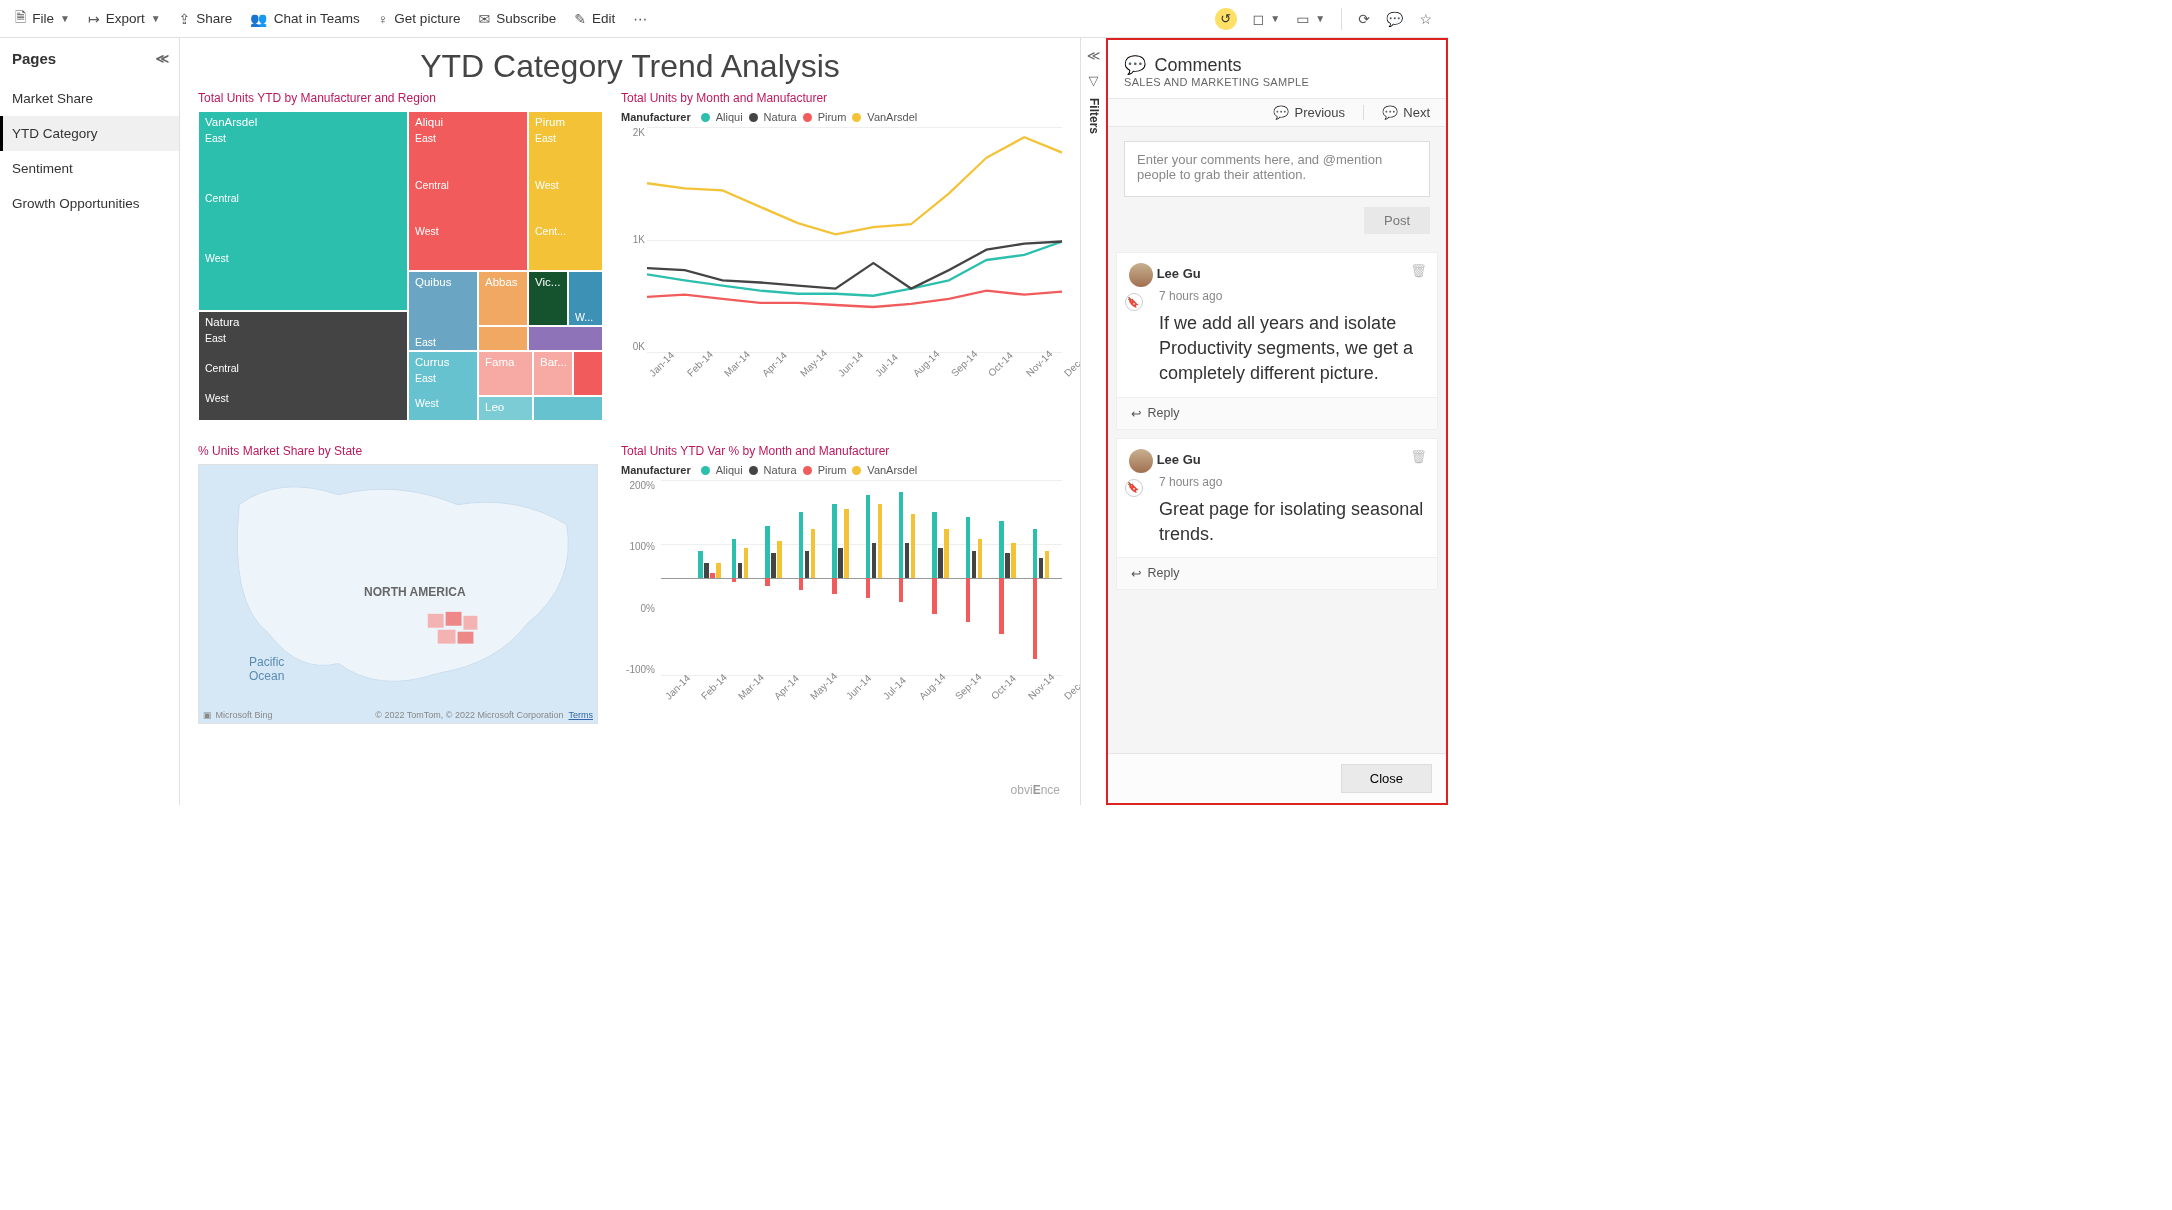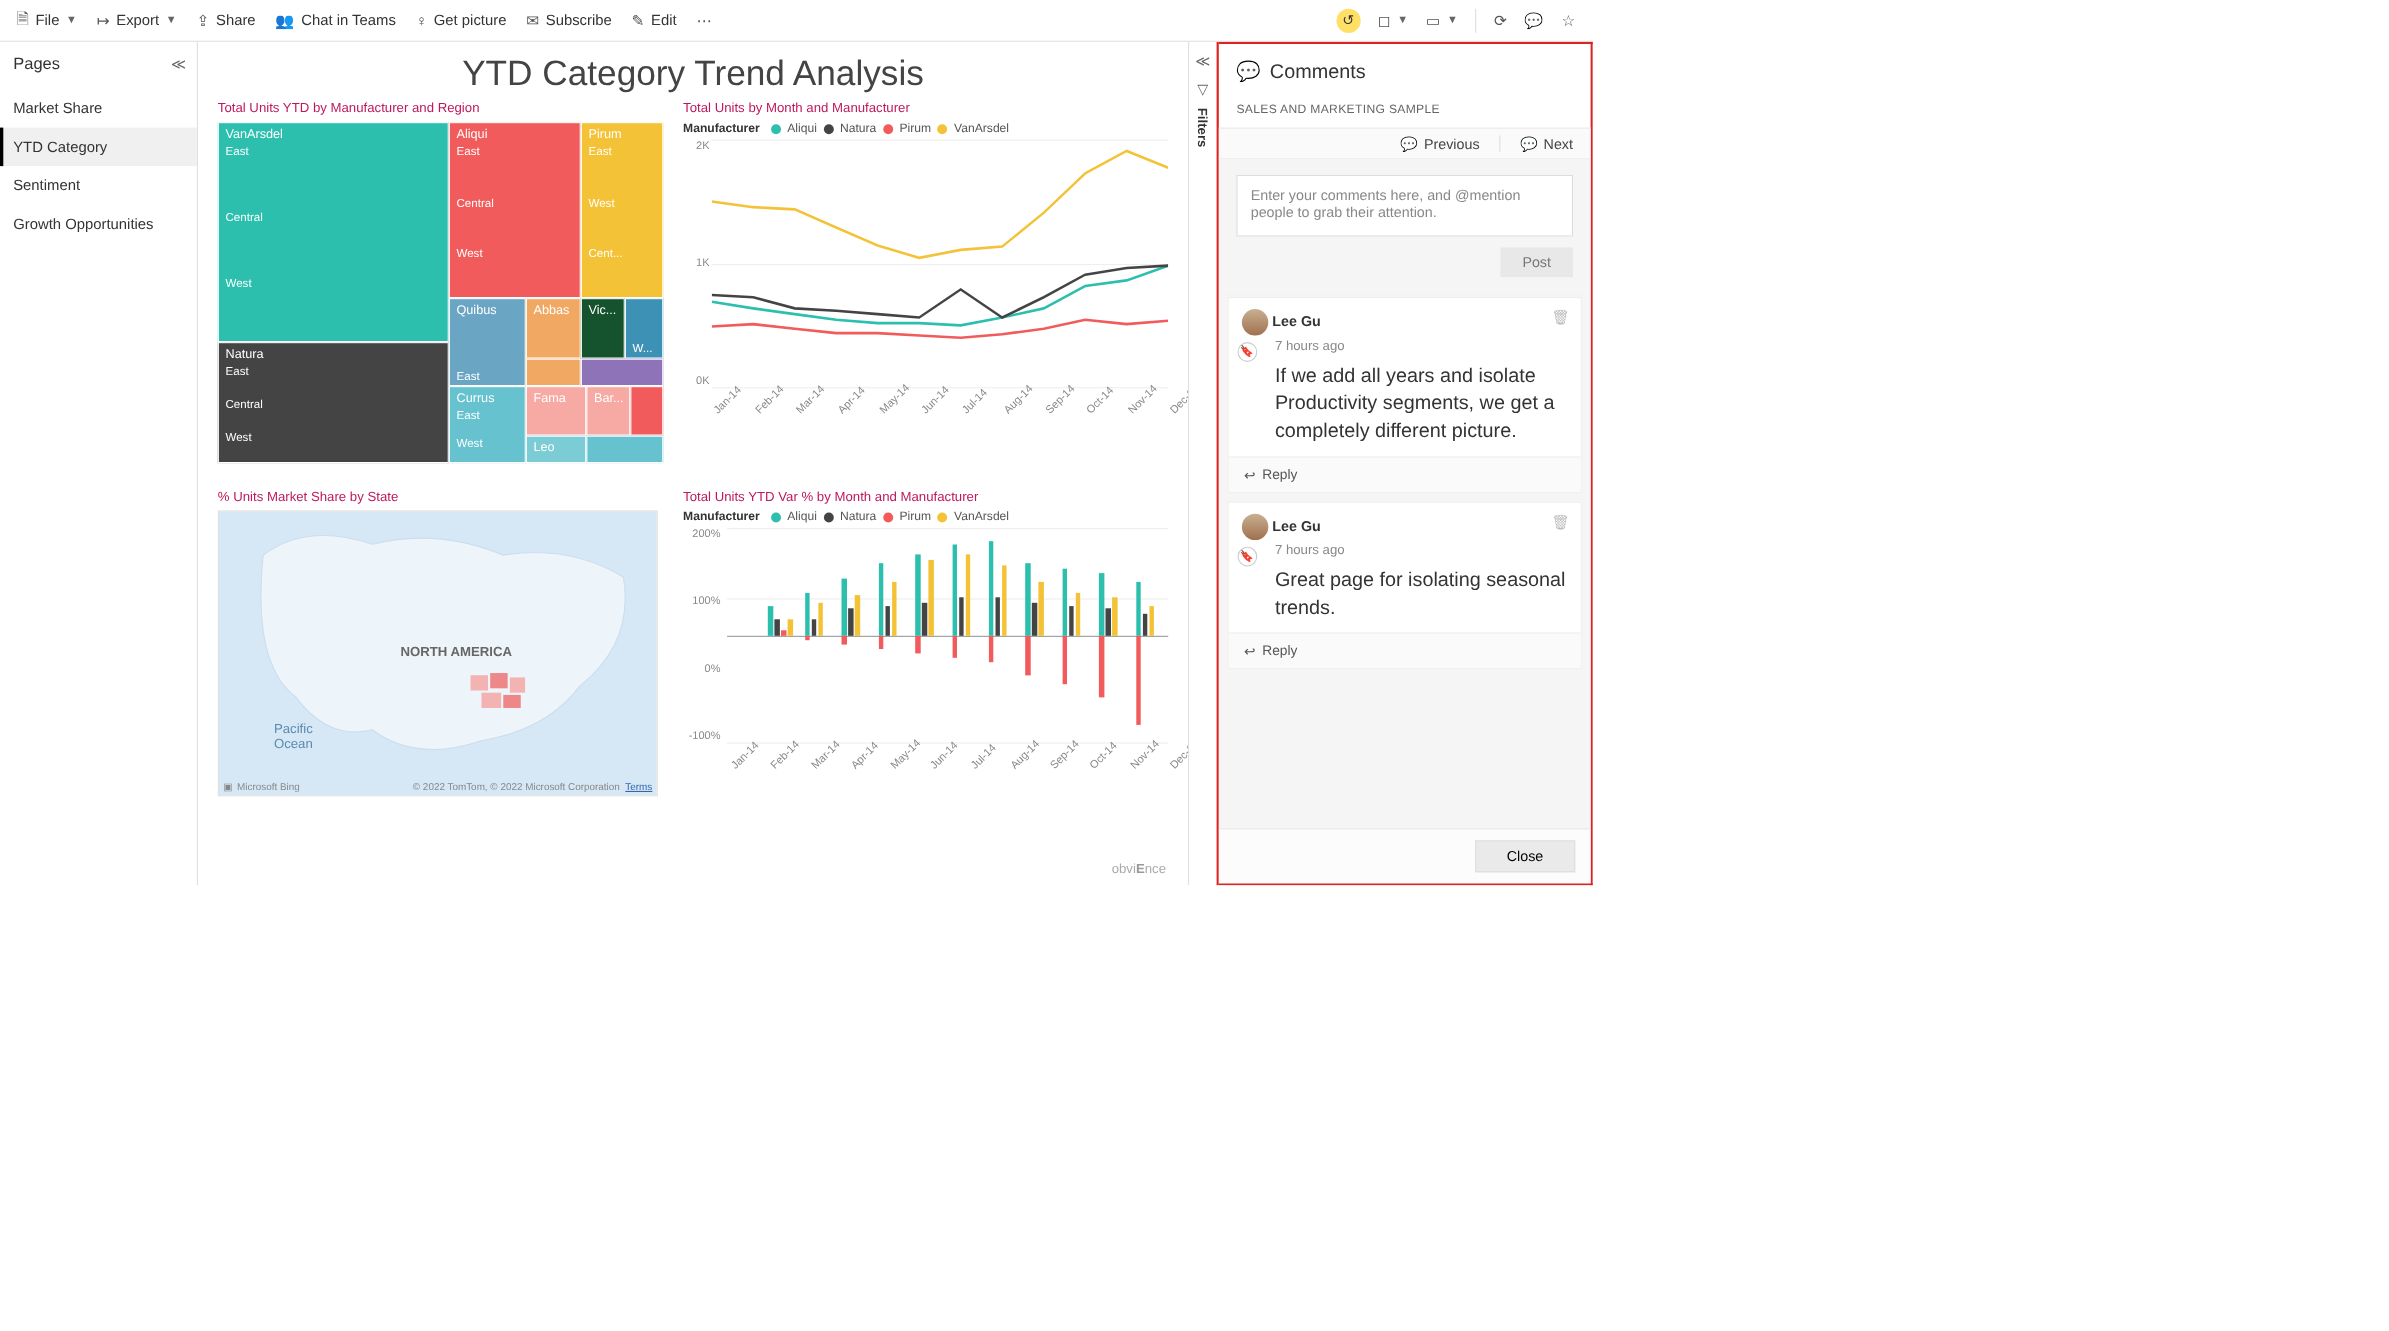--- a/index.html
+++ b/index.html
@@ -11,21 +11,21 @@
   .tb-item { display: flex; align-items: center; gap: 6px; color: #333; cursor: pointer; font-size: 13.5px; }
   .tb-icon { color: #555; font-size: 14px; }
   .tb-div { width: 1px; height: 22px; background: #ddd; }
   .chev { font-size: 10px; color: #666; }
   .reset-btn { width: 22px; height: 22px; border-radius: 50%; background: #ffe066; display: flex; align-items: center; justify-content: center; color: #333; }
 
   .main { display: flex; flex: 1; overflow: hidden; }
 
   
   .pages { width: 180px; border-right: 1px solid #e0e0e0; display: flex; flex-direction: column; }
-  .pages-header { display: flex; align-items: center; padding: 12px 10px 14px 12px; font-size: 15px; font-weight: 400; }
+  .pages-header { display: flex; align-items: center; padding: 12px 10px 14px 12px; font-size: 15px; font-weight: 700; }
   .pages-header .collapse { margin-left: auto; color: #666; font-size: 13px; }
   .page-item { padding: 10px 12px; cursor: pointer; font-size: 13.5px; color: #333; }
   .page-item.active { background: #f0f0f0; border-left: 3px solid #000; font-weight: 400; padding-left: 9px; }
 
   
   .canvas { flex: 1; position: relative; padding: 10px 18px; overflow: hidden; }
   .report-title { text-align: center; font-size: 32px; font-weight: 300; color: #444; margin-bottom: 6px; }
   .grid { display: grid; grid-template-columns: 405px 1fr; grid-template-rows: 335px 300px; gap: 18px; }
   .visual { position: relative; }
   .v-title { font-size: 12px; color: #be185d; margin-bottom: 6px; }
@@ -66,21 +66,21 @@
   .watermark b { font-weight: 600; color: #999; }
 
   
   .filters-strip { width: 28px; border-left: 1px solid #e0e0e0; border-right: 2px solid #d22; display: flex; flex-direction: column; align-items: center; padding-top: 10px; gap: 10px; }
   .filters-strip .lab { writing-mode: vertical-rl; font-weight: 600; font-size: 12px; color: #333; }
 
   
   .comments { width: 340px; display: flex; flex-direction: column; border: 2px solid #d22; border-left: none; }
   .c-header { padding: 14px 16px 10px; }
   .c-title-row { display: flex; align-items: center; gap: 8px; font-size: 18px; font-weight: 400; color: #333; }
-  .c-sub { font-size: 11px; color: #666; letter-spacing: .3px; margin-top: 18px; }
+  .c-sub { font-size: 11px; color: #666; letter-spacing: .3px; margin-top: 0; }
   .c-nav { display: flex; justify-content: flex-end; gap: 18px; padding: 6px 16px; border-bottom: 1px solid #e8e8e8; border-top: 1px solid #e8e8e8; background:#fafafa; font-size: 13px; }
   .c-nav .nbtn { display: flex; align-items: center; gap: 5px; color: #444; cursor: pointer; }
   .c-nav .sep { width:1px; background:#ddd; }
   .c-input-area { padding: 14px 16px 10px; background:#f5f5f5; }
   .c-input { background: #fff; border: 1px solid #ddd; padding: 10px 12px; color: #888; font-size: 13px; min-height: 56px; }
   .c-post-row { display: flex; justify-content: flex-end; margin-top: 10px; }
   .c-post { background: #e8e8e8; color: #777; padding: 6px 20px; font-size: 13px; border: none; }
   .c-list { flex: 1; overflow: auto; background:#f5f5f5; padding: 0 8px; }
   .c-card { background: #fff; margin: 8px 0 0; border: 1px solid #eee; }
   .c-card-body { padding: 10px 12px; position: relative; }

